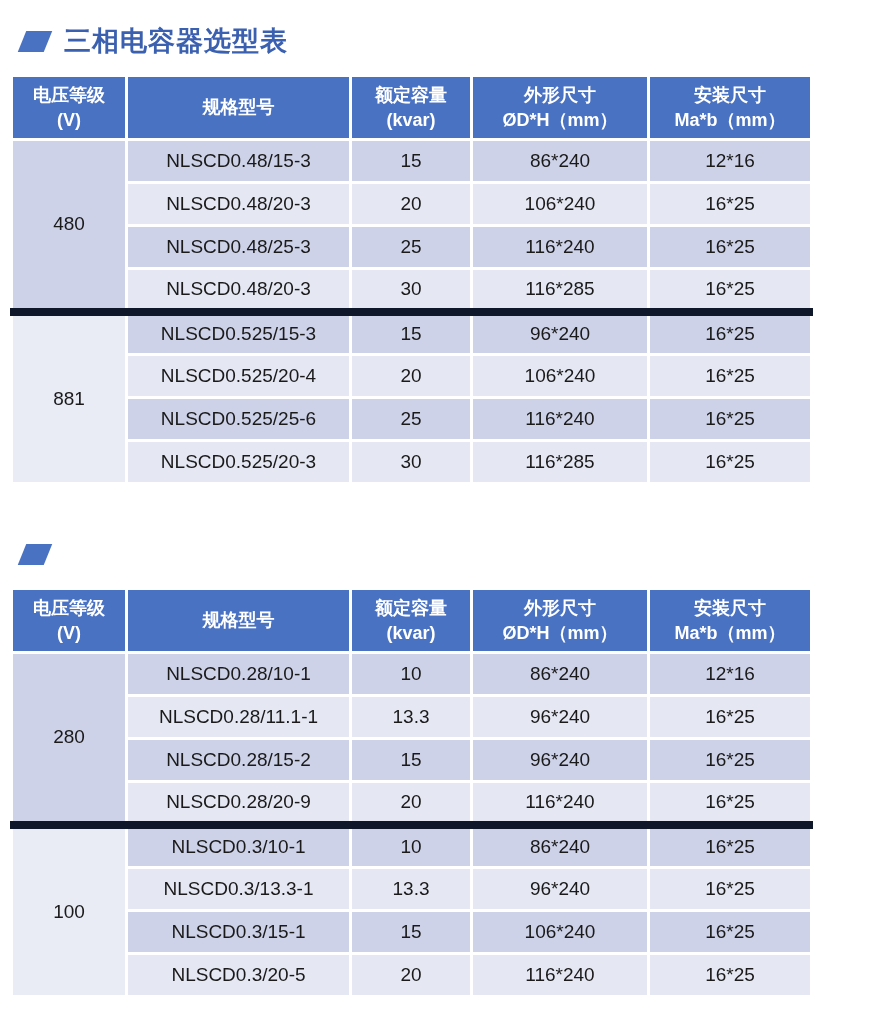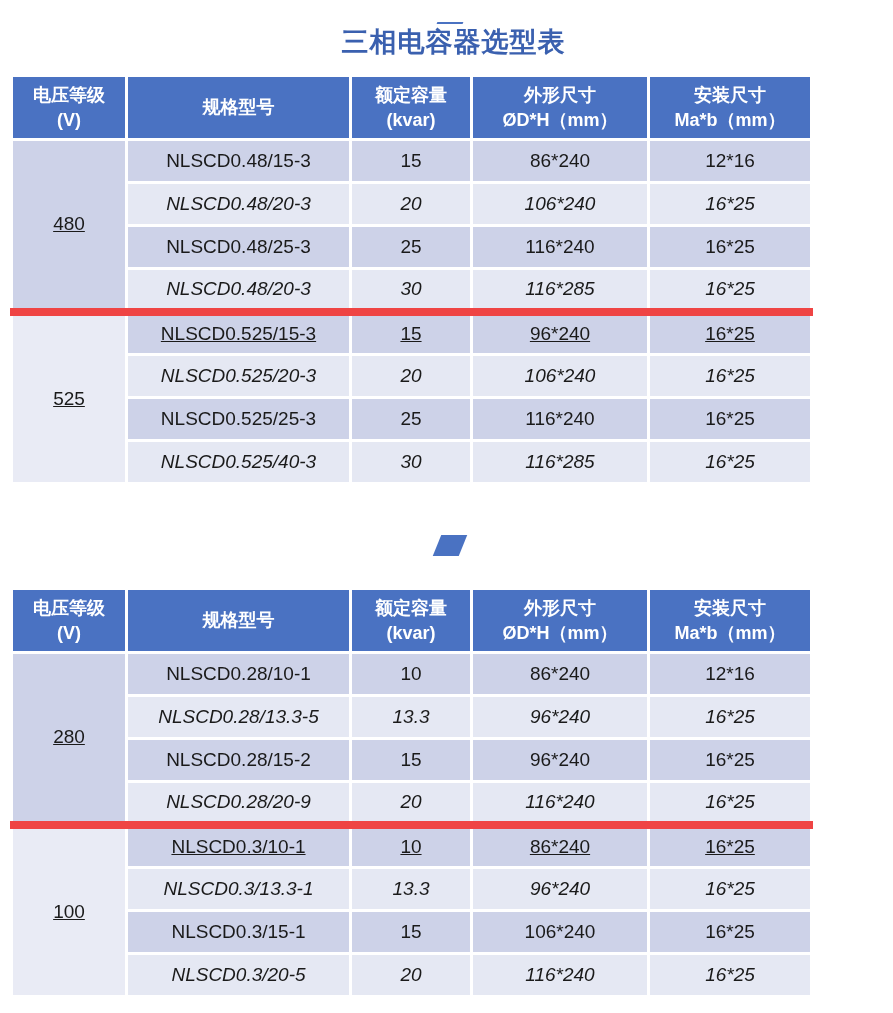--- a/index.html
+++ b/index.html
@@ -13,21 +13,20 @@
   }
   .page { padding: 22px 0 0 10px; }
 
   .section { margin-bottom: 50px; }
 
   .section-title {
     display: flex;
     align-items: center;
     margin: 0 0 14px 4px;
     height: 38px;
-    flex-direction: column;
   }
   .title-marker {
     width: 26px;
     height: 21px;
     background: var(--marker, #4a72c2);
     transform: skewX(-22deg);
     margin: 0 16px 0 8px;
   }
   .title-text {
     font-size: 27px;
@@ -53,24 +52,24 @@
     font-weight: bold;
     height: 64px;
     line-height: 1.35;
     padding: 2px 0;
   }
   table.spec td {
     height: 43px;
     font-size: 19px;
   }
   tr.dark  td:not(.voltage) { background: var(--row-dark, #cdd2e8); text-align: center; }
-  tr.light td:not(.voltage) { background: var(--row-light, #e5e8f3); font-style: italic; }
-  td.voltage.vdark  { background: var(--row-dark, #cdd2e8); text-decoration: underline; }
+  tr.light td:not(.voltage) { background: var(--row-light, #e5e8f3); }
+  td.voltage.vdark  { background: var(--row-dark, #cdd2e8); }
   td.voltage.vlight { background: var(--vlight, #e9ebf5); }
-  tr.group-start td { border-top: 8px solid #ef4444; text-decoration: underline; }
+  tr.group-start td { border-top: 8px solid #0f172a; }
 
   .col-voltage { width: 115px; }
   .col-model   { width: 224px; }
   .col-kvar    { width: 121px; }
   .col-size    { width: 177px; }
   .col-mount   { width: 163px; }
 </style>
 </head>
 <body>
 
@@ -132,40 +131,40 @@
             <td>116*240</td>
             <td>16*25</td>
           </tr>
           <tr class="light">
             <td>NLSCD0.48/20-3</td>
             <td>30</td>
             <td>116*285</td>
             <td>16*25</td>
           </tr>
           <tr class="dark group-start">
-            <td rowspan="4" class="voltage vlight">525</td>
+            <td rowspan="4" class="voltage vlight">881</td>
             <td>NLSCD0.525/15-3</td>
             <td>15</td>
             <td>96*240</td>
             <td>16*25</td>
           </tr>
           <tr class="light">
+            <td>NLSCD0.525/20-4</td>
+            <td>20</td>
+            <td>106*240</td>
+            <td>16*25</td>
+          </tr>
+          <tr class="dark">
+            <td>NLSCD0.525/25-6</td>
+            <td>25</td>
+            <td>116*240</td>
+            <td>16*25</td>
+          </tr>
+          <tr class="light">
             <td>NLSCD0.525/20-3</td>
-            <td>20</td>
-            <td>106*240</td>
-            <td>16*25</td>
-          </tr>
-          <tr class="dark">
-            <td>NLSCD0.525/25-3</td>
-            <td>25</td>
-            <td>116*240</td>
-            <td>16*25</td>
-          </tr>
-          <tr class="light">
-            <td>NLSCD0.525/40-3</td>
             <td>30</td>
             <td>116*285</td>
             <td>16*25</td>
           </tr>
         </tbody>
     </table>
   </div>
 
   <div class="section">
     <div class="section-title">
@@ -204,21 +203,21 @@
         </thead>
       <tbody>
           <tr class="dark">
             <td rowspan="4" class="voltage vdark">280</td>
             <td>NLSCD0.28/10-1</td>
             <td>10</td>
             <td>86*240</td>
             <td>12*16</td>
           </tr>
           <tr class="light">
-            <td>NLSCD0.28/13.3-5</td>
+            <td>NLSCD0.28/11.1-1</td>
             <td>13.3</td>
             <td>96*240</td>
             <td>16*25</td>
           </tr>
           <tr class="dark">
             <td>NLSCD0.28/15-2</td>
             <td>15</td>
             <td>96*240</td>
             <td>16*25</td>
           </tr>

